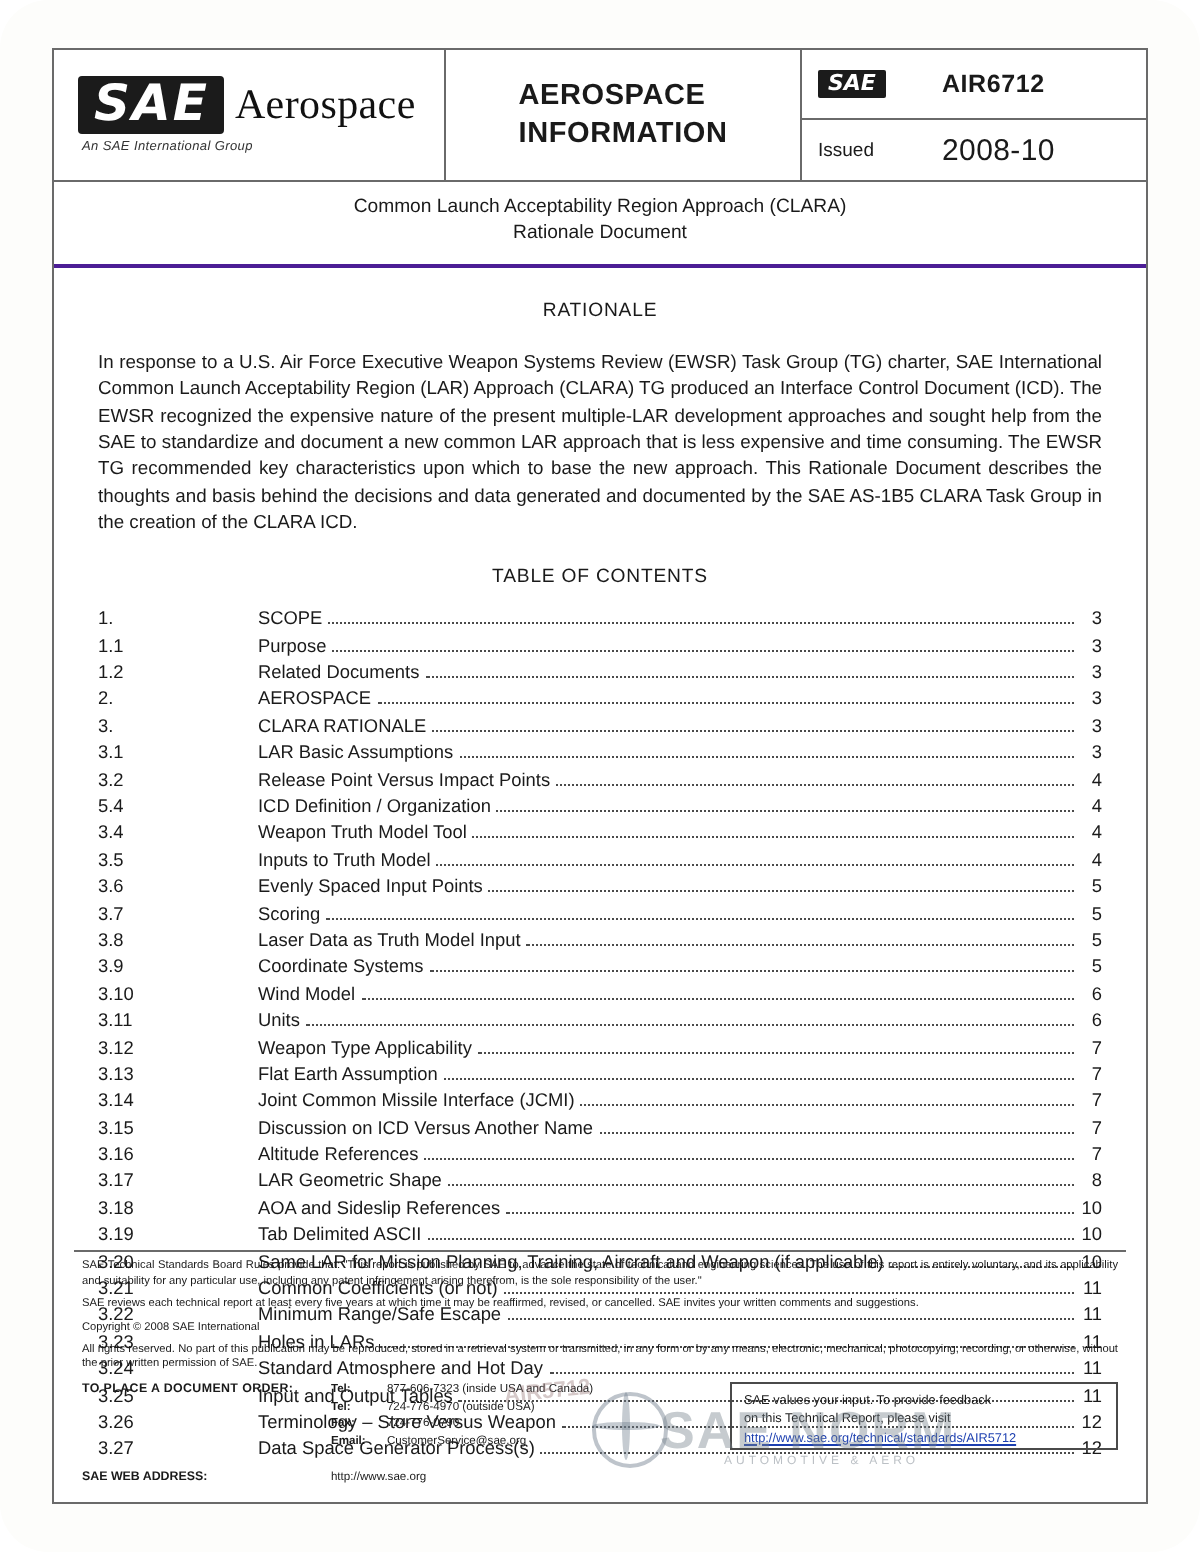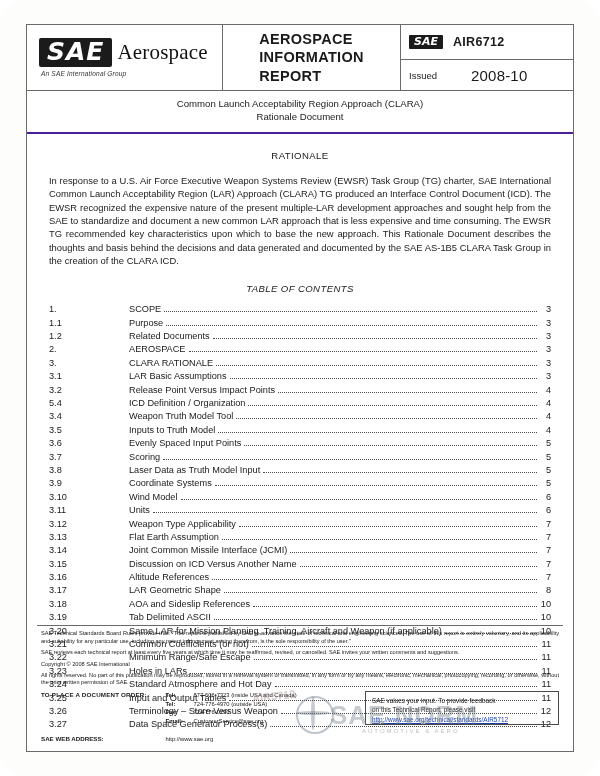--- a/index.html
+++ b/index.html
@@ -117,21 +117,21 @@
     font-weight: bold;
     font-style: italic;
     font-size: 11px;
     padding: 0px 5px 1px 5px;
     line-height: 1.25;
     border-radius: 1px;
   }
   .docnum {
     font-size: 12.5px;
     font-weight: bold;
-    margin-left: 10px;
+    margin-left: 28px;
     letter-spacing: 0.3px;
   }
   .hdr-issue {
     flex: 1;
     display: flex;
     align-items: center;
     box-sizing: border-box;
   }
   .issue-label {
     font-size: 9.5px;
@@ -167,21 +167,20 @@
     font-size: 9.4px;
     line-height: 1.42;
     text-align: justify;
     margin-bottom: 16px;
   }
   .toc-title {
     text-align: center;
     font-size: 9.6px;
     letter-spacing: 0.4px;
     margin: 2px 0 11px 0;
-    font-style: italic;
   }
   .toc {
     font-size: 9.2px;
     line-height: 1.0;
   }
   .toc-row {
     display: flex;
     align-items: baseline;
     height: 13.4px;
   }
@@ -353,21 +352,20 @@
           <span class="sae-badge">SAE</span>
           <span class="sae-aero">Aerospace</span>
         </div>
         <div class="sae-tag">An SAE International Group</div>
       </div>
 
       <div class="hdr-title">
         <div class="hdr-title-txt">
           <div>AEROSPACE</div>
           <div>INFORMATION</div>
-          <div>REPORT</div>
         </div>
       </div>
 
       <div class="hdr-right">
         <div class="hdr-docnum">
           <span class="mini-badge">SAE</span>
           <span class="docnum">AIR6712</span>
         </div>
         <div class="hdr-issue">
           <span class="issue-label">Issued</span>

